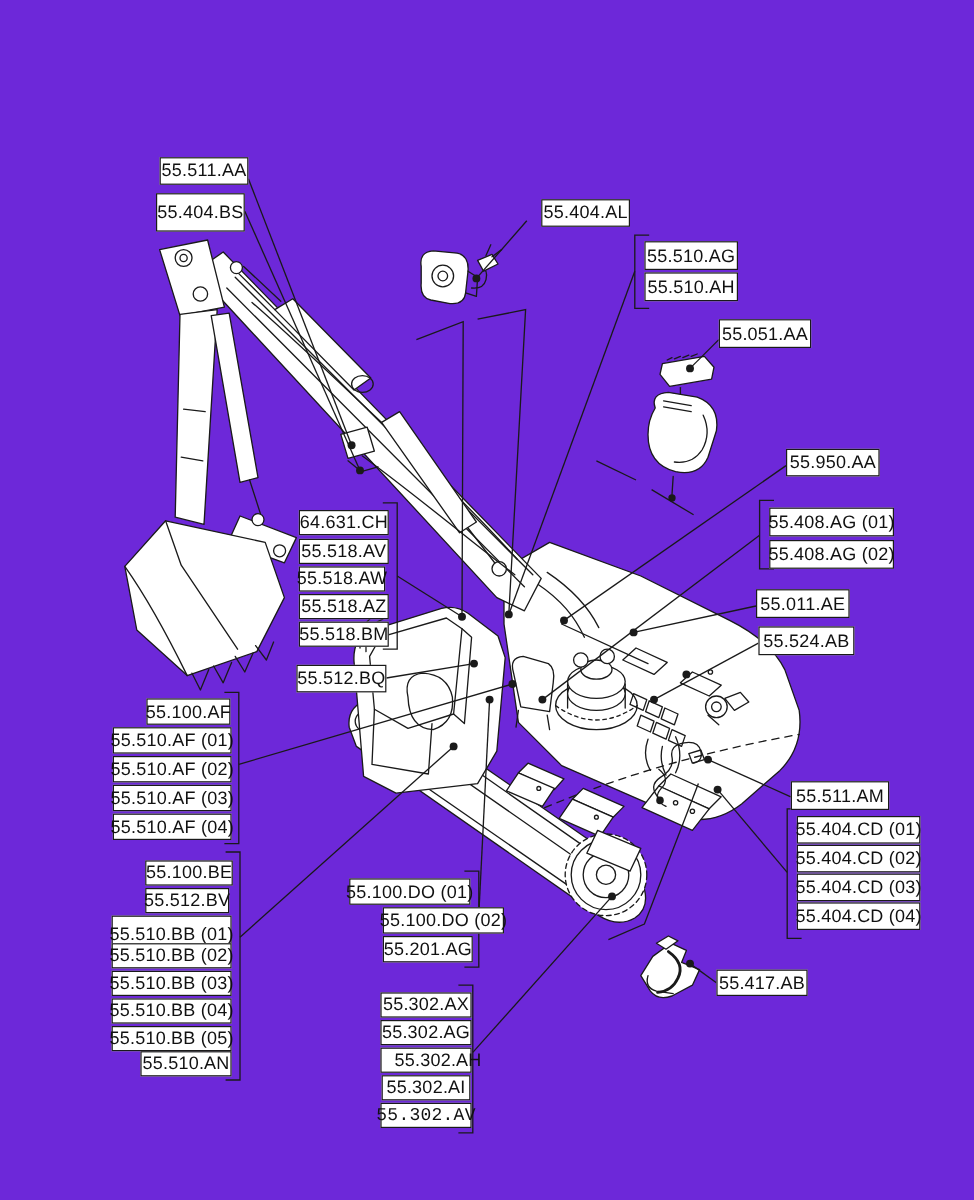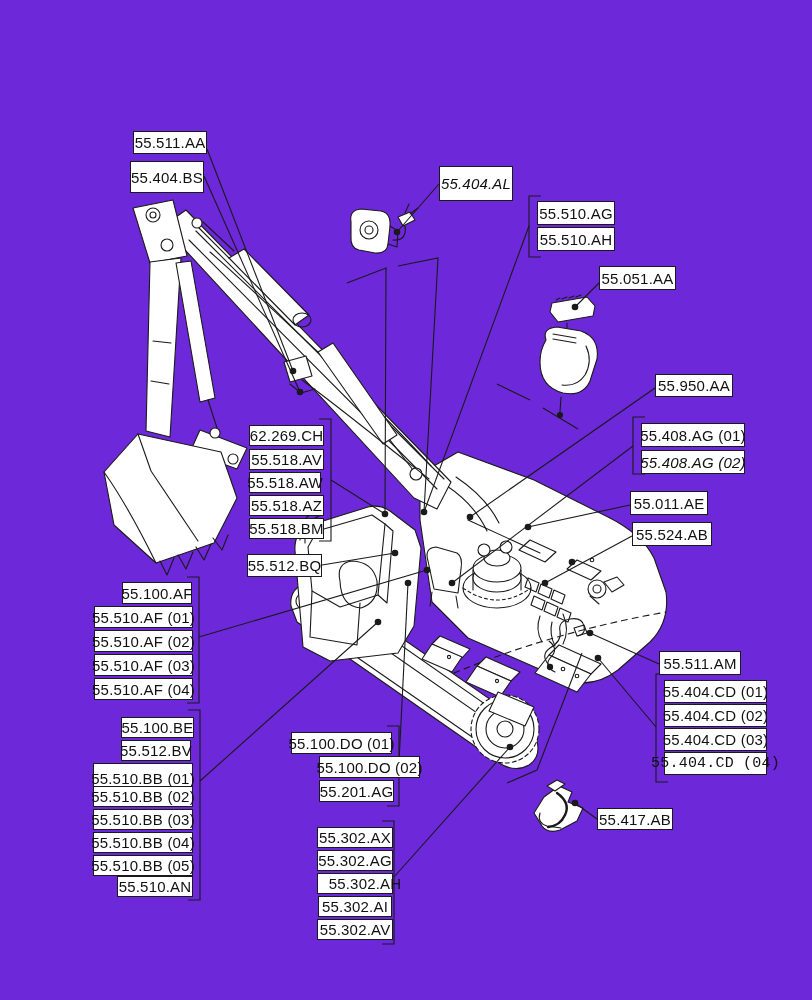--- a/index.html
+++ b/index.html
@@ -217,30 +217,30 @@
       <polyline points="659,664 590,633" fill="none" stroke="#1a1a1a" stroke-width="1.1"></polyline>
       <circle cx="590" cy="633" r="3.3" fill="#1a1a1a"></circle>
       <polyline points="597,819 575,803" fill="none" stroke="#1a1a1a" stroke-width="1.1"></polyline>
       <circle cx="575" cy="803" r="3.3" fill="#1a1a1a"></circle>
       <circle cx="572" cy="562" r="3.3" fill="#1a1a1a"></circle>
     </svg>
 
   <div id="labels-layer">
       <div class="part-label" style="left: 133px; top: 131px; width: 74px; height: 23px;">55.511.AA</div>
       <div class="part-label" style="left: 130px; top: 161px; width: 74px; height: 32px;">55.404.BS</div>
-      <div class="part-label" style="left: 439px; top: 166px; width: 74px; height: 35px; font-style: italic;">55.404.AL</div>
+      <div class="part-label" style="left: 451px; top: 166px; width: 74px; height: 23px;">55.404.AL</div>
       <div class="part-label" style="left: 537px; top: 201px; width: 78px; height: 24px;">55.510.AG</div>
       <div class="part-label" style="left: 537px; top: 227px; width: 78px; height: 24px;">55.510.AH</div>
       <div class="part-label" style="left: 599px; top: 266px; width: 77px; height: 24px;">55.051.AA</div>
       <div class="part-label" style="left: 655px; top: 374px; width: 78px; height: 23px;">55.950.AA</div>
       <div class="part-label" style="left: 641px; top: 423px; width: 104px; height: 24px;">55.408.AG (01)</div>
-      <div class="part-label" style="left: 641px; top: 450px; width: 104px; height: 24px; font-style: italic;">55.408.AG (02)</div>
+      <div class="part-label" style="left: 641px; top: 450px; width: 104px; height: 24px;">55.408.AG (02)</div>
       <div class="part-label" style="left: 630px; top: 491px; width: 78px; height: 24px;">55.011.AE</div>
       <div class="part-label" style="left: 632px; top: 522px; width: 80px; height: 24px;">55.524.AB</div>
-      <div class="part-label" style="left: 249px; top: 425px; width: 75px; height: 21px;">62.269.CH</div>
+      <div class="part-label" style="left: 249px; top: 425px; width: 75px; height: 21px;">64.631.CH</div>
       <div class="part-label" style="left: 249px; top: 449px; width: 75px; height: 21px;">55.518.AV</div>
       <div class="part-label" style="left: 249px; top: 472px; width: 72px; height: 21px;">55.518.AW</div>
       <div class="part-label" style="left: 249px; top: 495px; width: 75px; height: 21px;">55.518.AZ</div>
       <div class="part-label" style="left: 249px; top: 518px; width: 75px; height: 21px;">55.518.BM</div>
       <div class="part-label" style="left: 247px; top: 554px; width: 75px; height: 23px;">55.512.BQ</div>
       <div class="part-label" style="left: 122px; top: 582px; width: 70px; height: 22px;">55.100.AF</div>
       <div class="part-label" style="left: 94px; top: 606px; width: 99px; height: 22px;">55.510.AF (01)</div>
       <div class="part-label" style="left: 94px; top: 630px; width: 99px; height: 22px;">55.510.AF (02)</div>
       <div class="part-label" style="left: 94px; top: 654px; width: 99px; height: 22px;">55.510.AF (03)</div>
       <div class="part-label" style="left: 94px; top: 678px; width: 99px; height: 22px;">55.510.AF (04)</div>
@@ -252,21 +252,21 @@
       <div class="part-label" style="left: 93px; top: 832px; width: 100px; height: 21px;">55.510.BB (04)</div>
       <div class="part-label" style="left: 93px; top: 855px; width: 100px; height: 21px;">55.510.BB (05)</div>
       <div class="part-label" style="left: 117px; top: 876px; width: 76px; height: 21px;">55.510.AN</div>
       <div class="part-label" style="left: 291px; top: 732px; width: 101px; height: 22px;">55.100.DO (01)</div>
       <div class="part-label" style="left: 291px; top: 756px; width: 101px; height: 22px; margin-left: 28px;">55.100.DO (02)</div>
       <div class="part-label" style="left: 319px; top: 780px; width: 75px; height: 22px;">55.201.AG</div>
       <div class="part-label" style="left: 317px; top: 827px; width: 76px; height: 21px;">55.302.AX</div>
       <div class="part-label" style="left: 317px; top: 850px; width: 76px; height: 21px;">55.302.AG</div>
       <div class="part-label" style="left: 317px; top: 873px; width: 76px; height: 21px; padding-left: 20px;">55.302.AH</div>
       <div class="part-label" style="left: 318px; top: 896px; width: 74px; height: 21px;">55.302.AI</div>
-      <div class="part-label" style="left: 317px; top: 919px; width: 76px; height: 21px;">55.302.AV</div>
+      <div class="part-label" style="left: 317px; top: 919px; width: 76px; height: 21px; font-family: Liberation Mono, monospace;">55.302.AV</div>
       <div class="part-label" style="left: 659px; top: 651px; width: 82px; height: 24px;">55.511.AM</div>
       <div class="part-label" style="left: 664px; top: 680px; width: 103px; height: 23px;">55.404.CD (01)</div>
       <div class="part-label" style="left: 664px; top: 704px; width: 103px; height: 23px;">55.404.CD (02)</div>
       <div class="part-label" style="left: 664px; top: 728px; width: 103px; height: 23px;">55.404.CD (03)</div>
-      <div class="part-label" style="left: 664px; top: 752px; width: 103px; height: 23px; font-family: Liberation Mono, monospace;">55.404.CD (04)</div>
+      <div class="part-label" style="left: 664px; top: 752px; width: 103px; height: 23px;">55.404.CD (04)</div>
       <div class="part-label" style="left: 597px; top: 808px; width: 76px; height: 22px;">55.417.AB</div>
     </div>
 </div>
 
 </body></html>

